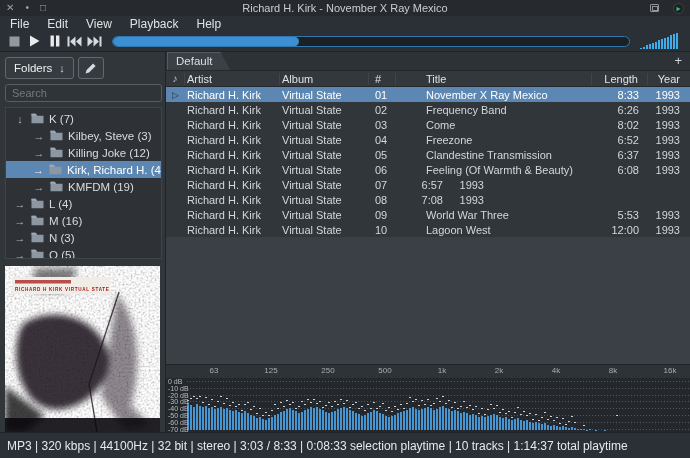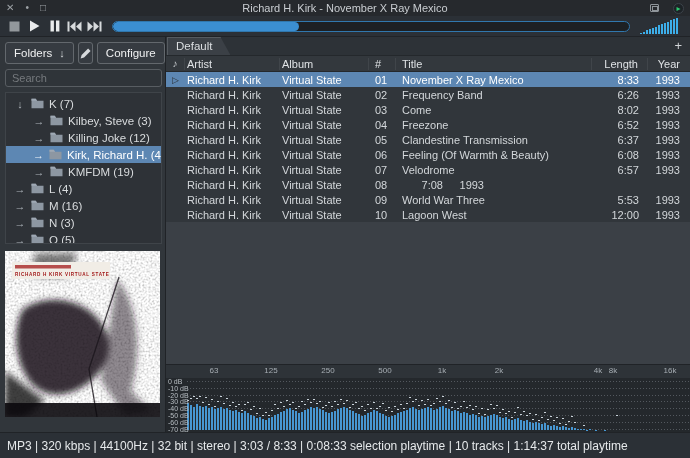--- a/index.html
+++ b/index.html
@@ -61,21 +61,21 @@
   .plheader{height:16px;flex:none;display:flex;align-items:center;background:#33383d;border-bottom:1px solid #24282c;font-size:11px;color:#dfe2e5;}
   .plheader .cell{border-right:1px solid #40454a;height:12px;line-height:12px;}
   .rows{flex:none;}
   .plrow{height:15px;display:flex;align-items:center;font-size:11px;color:#d3d7da;background:var(--bg);}
   .plrow.sel{background:var(--sel);color:#fff;}
   .cell{white-space:nowrap;overflow:hidden;}
   .c-ind{width:19px;flex:none;text-align:center;font-size:9px;color:#2b3036;}
   .c-artist{width:95px;flex:none;padding-left:2px;}
   .c-album{width:89px;flex:none;padding-left:2px;}
   .c-num{width:27px;flex:none;padding-left:6px;}
-  .c-title{flex:1;padding-left:6px;min-width:0;}
+  .c-title{flex:1;padding-left:6px;min-width:0;margin-left:24px;}
   .c-len{width:56px;flex:none;text-align:right;padding-right:9px;}
   .c-year{width:42px;flex:none;text-align:right;padding-right:10px;}
 
   .plfiller{flex:1;background:#3b4046;}
 
   
   .spectrum{height:68px;flex:none;border-top:1px solid var(--line);display:flex;flex-direction:column;}
   .freqrow{height:13px;flex:none;position:relative;background:#2e3338;}
   .freqlabel{position:absolute;top:1px;transform:translateX(-50%);font-size:8px;color:#a6adb3;}
   .plot{flex:1;position:relative;background:#24282c;overflow:hidden;}
@@ -99,20 +99,27 @@
       <span class="winbtn">•</span>
       <span class="winbtn">□</span>
     </div>
     <div class="title">Richard H. Kirk - November X Ray Mexico</div>
     <div class="trayicons">
       <span class="tray-win"></span>
       <span class="tray-status">▸</span>
     </div>
   </div>
 
+  <div class="menubar">
+      <span class="menu-item">File</span>
+      <span class="menu-item">Edit</span>
+      <span class="menu-item">View</span>
+      <span class="menu-item">Playback</span>
+      <span class="menu-item">Help</span>
+    </div>
 
   <div class="toolbar">
     <span class="tbtn">
       <svg width="11" height="11" viewBox="0 0 11 11">
           <rect x="0.5" y="0.5" width="10" height="10" fill="#93989c"></rect>
         </svg>
     </span>
     <span class="tbtn">
       <svg width="11" height="12" viewBox="0 0 11 12">
           <path d="M1 0.5L10.5 6 1 11.5z" fill="#e9ebec"></path>
@@ -164,23 +171,20 @@
       <div class="btnrow">
         <div class="btn">
           <span>Folders</span>
           <span class="arrow">↓</span>
         </div>
         <div class="btn btn-icon">
           <svg width="13" height="13" viewBox="0 0 16 16">
               <path d="M2 14l1.2-4.2 8-8 3 3-8 8z" fill="#d7dadd"></path>
             </svg>
         </div>
-        <div class="btn">
-          <span>Configure</span>
-        </div>
       </div>
       <div class="searchrow">
         <input class="search" type="text" placeholder="Search" style="">
       </div>
       <div class="tree">
           <div class="tree-item" style="padding-left: 8px;">
           <span class="tree-arrow">↓</span>
           <span class="tree-folder">
             <svg width="13" height="11" viewBox="0 0 13 11">
                 <path d="M0.5 0.8h4.2l1.4 1.9h6.4v7.5H0.5z" fill="#8d97a2"></path>
@@ -373,21 +377,20 @@
           <span class="cell c-num">06</span>
           <span class="cell c-title">Feeling (Of Warmth &amp; Beauty)</span>
           <span class="cell c-len">6:08</span>
           <span class="cell c-year">1993</span>
         </div>
           <div class="plrow">
           <span class="cell c-ind"></span>
           <span class="cell c-artist">Richard H. Kirk</span>
           <span class="cell c-album">Virtual State</span>
           <span class="cell c-num">07</span>
-          <span class="cell c-title">Velodrome</span>
           <span class="cell c-len">6:57</span>
           <span class="cell c-year">1993</span>
         </div>
           <div class="plrow">
           <span class="cell c-ind"></span>
           <span class="cell c-artist">Richard H. Kirk</span>
           <span class="cell c-album">Virtual State</span>
           <span class="cell c-num">08</span>
           <span class="cell c-len">7:08</span>
           <span class="cell c-year">1993</span>
@@ -415,21 +418,21 @@
       <div class="plfiller"></div>
 
       <div class="spectrum">
         <div class="freqrow">
             <span class="freqlabel" style="left: 48px;">63</span>
             <span class="freqlabel" style="left: 105px;">125</span>
             <span class="freqlabel" style="left: 162px;">250</span>
             <span class="freqlabel" style="left: 219px;">500</span>
             <span class="freqlabel" style="left: 276px;">1k</span>
             <span class="freqlabel" style="left: 333px;">2k</span>
-            <span class="freqlabel" style="left: 390px; margin-left: 42px;">4k</span>
+            <span class="freqlabel" style="left: 390px;">4k</span>
             <span class="freqlabel" style="left: 447px;">8k</span>
             <span class="freqlabel" style="left: 504px;">16k</span>
           </div>
         <div class="plot">
             <div class="gridline" style="top: 3px;"></div>
             <span class="dblabel" style="top: 0px;">0 dB</span>
             <div class="gridline" style="top: 9.8px;"></div>
             <span class="dblabel" style="top: 6.8px;">-10 dB</span>
             <div class="gridline" style="top: 16.6px;"></div>
             <span class="dblabel" style="top: 13.6px;">-20 dB</span>

